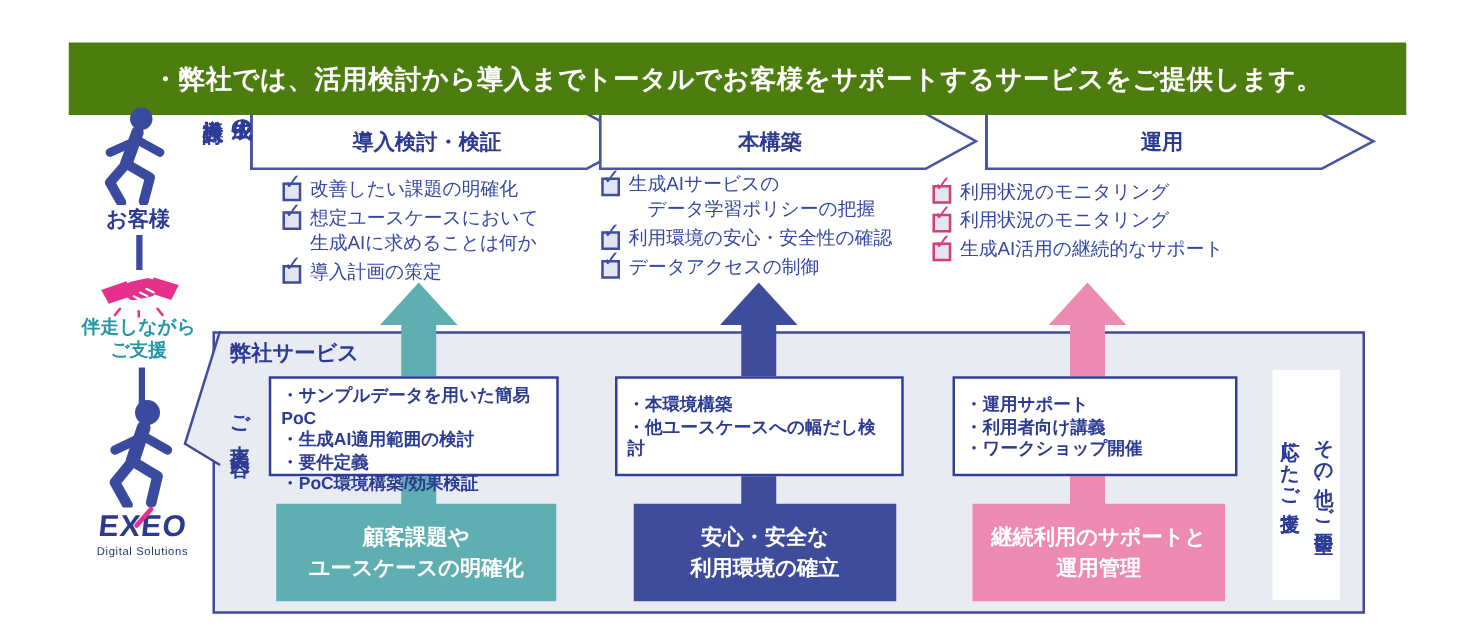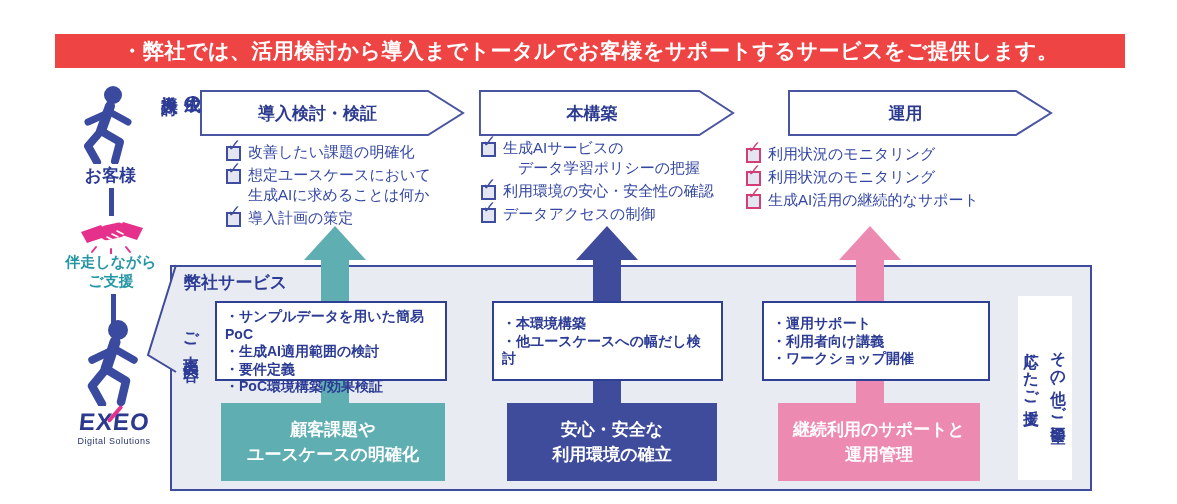--- a/index.html
+++ b/index.html
@@ -2,30 +2,30 @@
 <html lang="ja"><head>
 <meta charset="utf-8">
 <style>
   html,body{margin:0;padding:0;background:#fff;}
   .stage{position:relative;width:1177px;height:504px;background:#ffffff;overflow:hidden;
          font-family:"Liberation Sans","DejaVu Sans",sans-serif;color:#2C3B94;}
   .abs{position:absolute;}
   .pre{white-space:pre-line;}
 
   
-  .banner{left:55px;top:34px;width:1070px;height:34px;background:#ef4444;color:#fff;
+  .banner{left:55px;top:34px;width:1070px;height:58px;background:#4d7c0f;color:#fff;
           display:flex;align-items:center;justify-content:center;font-size:21px;font-weight:bold;
           letter-spacing:.5px;z-index:5;}
 
   
   .phase-axis{left:158px;top:82px;height:110px;writing-mode:vertical-rl;text-orientation:upright;
               font-size:16.5px;font-weight:bold;color:#2C3B94;line-height:23px;letter-spacing:1px;z-index:5;}
 
   
-  .chevron{height:46px;z-index:4;}
+  .chevron{height:46px;z-index:4;padding-left:48px;}
   .chevron svg{position:absolute;left:0;top:0;width:100%;height:100%;}
   .chevron .lbl{position:absolute;left:0;top:0;right:30px;bottom:0;display:flex;align-items:center;
                 justify-content:center;font-size:17px;font-weight:bold;color:#2C3B8F;}
 
   
   .checklist{z-index:4;}
   .chk-row{display:flex;align-items:flex-start;margin-bottom:3px;font-size:15px;line-height:20px;color:#3447A2;}
   .chk{flex:0 0 auto;position:relative;display:inline-block;width:11px;height:11px;border:2px solid currentColor;
        background:#E3E6F0;margin:4px 7px 0 0;}
   .chk-mark{position:absolute;top:-11px;left:-1px;font-size:17px;font-weight:900;line-height:17px;}

